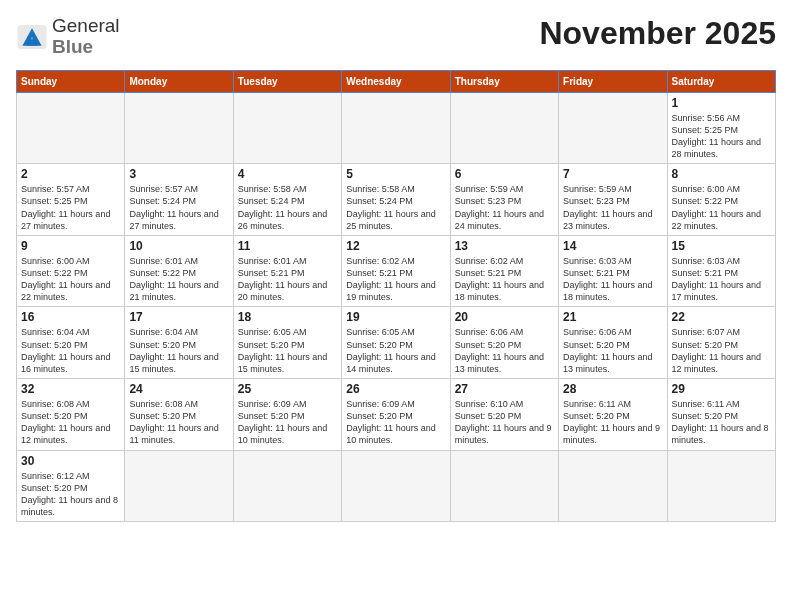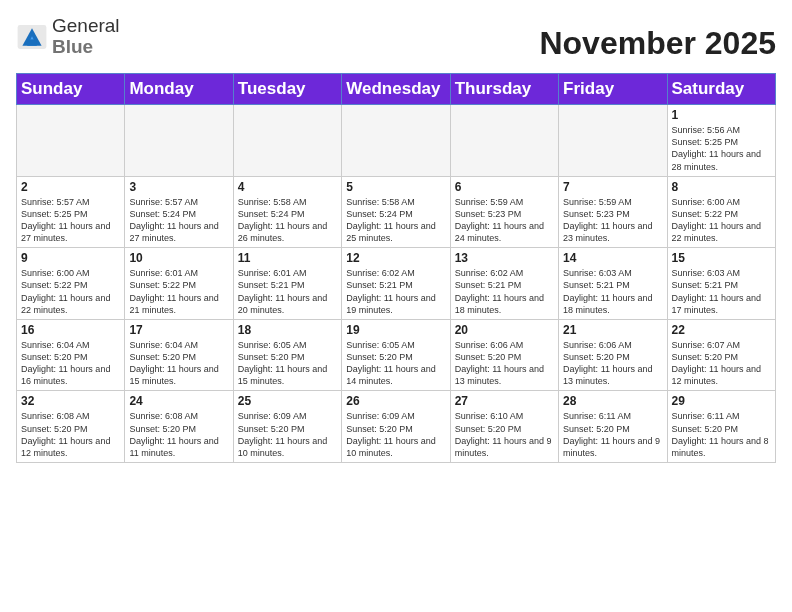--- a/index.html
+++ b/index.html
@@ -27,41 +27,40 @@
       line-height: 1.1;
     }
     .logo-text .general { color: #333; }
     .logo-text .blue { color: #737373; font-weight: bold; text-align: center; }
     .logo-icon {
       width: 32px;
       height: 28px;
     }
     .title-area {
       text-align: left;
-      margin-top: 10px;
     }
     .month-title {
       font-size: 32px;
       font-weight: bold;
       color: #222;
       line-height: 1.1;
     }
     .location {
       font-size: 14px;
       color: #444;
     }
     .calendar {
       width: 100%;
       border-collapse: collapse;
       border: 1px solid #ccc;
     }
     .calendar th {
-      background-color: #6d28d9;
+      background-color: #c2410c;
       color: #fff;
-      font-size: 17px;
+      font-size: 10px;
       font-weight: bold;
       padding: 5px 4px;
       text-align: left;
       border: 1px solid #5580cc;
     }
     .calendar td {
       vertical-align: top;
       border: 1px solid #ccc;
       padding: 3px 4px;
       width: 108px;
@@ -161,14 +160,23 @@
       </tr>
       <tr>
         <td><span class="day-number">32</span><span class="cell-text">Sunrise: 6:08 AM<br>Sunset: 5:20 PM<br>Daylight: 11 hours and 12 minutes.</span></td>
         <td><span class="day-number">24</span><span class="cell-text">Sunrise: 6:08 AM<br>Sunset: 5:20 PM<br>Daylight: 11 hours and 11 minutes.</span></td>
         <td><span class="day-number">25</span><span class="cell-text">Sunrise: 6:09 AM<br>Sunset: 5:20 PM<br>Daylight: 11 hours and 10 minutes.</span></td>
         <td><span class="day-number">26</span><span class="cell-text">Sunrise: 6:09 AM<br>Sunset: 5:20 PM<br>Daylight: 11 hours and 10 minutes.</span></td>
         <td><span class="day-number">27</span><span class="cell-text">Sunrise: 6:10 AM<br>Sunset: 5:20 PM<br>Daylight: 11 hours and 9 minutes.</span></td>
         <td><span class="day-number">28</span><span class="cell-text">Sunrise: 6:11 AM<br>Sunset: 5:20 PM<br>Daylight: 11 hours and 9 minutes.</span></td>
         <td><span class="day-number">29</span><span class="cell-text">Sunrise: 6:11 AM<br>Sunset: 5:20 PM<br>Daylight: 11 hours and 8 minutes.</span></td>
       </tr>
+      <tr class="last-row">
+        <td><span class="day-number">30</span><span class="cell-text">Sunrise: 6:12 AM<br>Sunset: 5:20 PM<br>Daylight: 11 hours and 8 minutes.</span></td>
+        <td class="empty"></td>
+        <td class="empty"></td>
+        <td class="empty"></td>
+        <td class="empty"></td>
+        <td class="empty"></td>
+        <td class="empty"></td>
+      </tr>
     </tbody>
 </table>
 
 </body></html>

